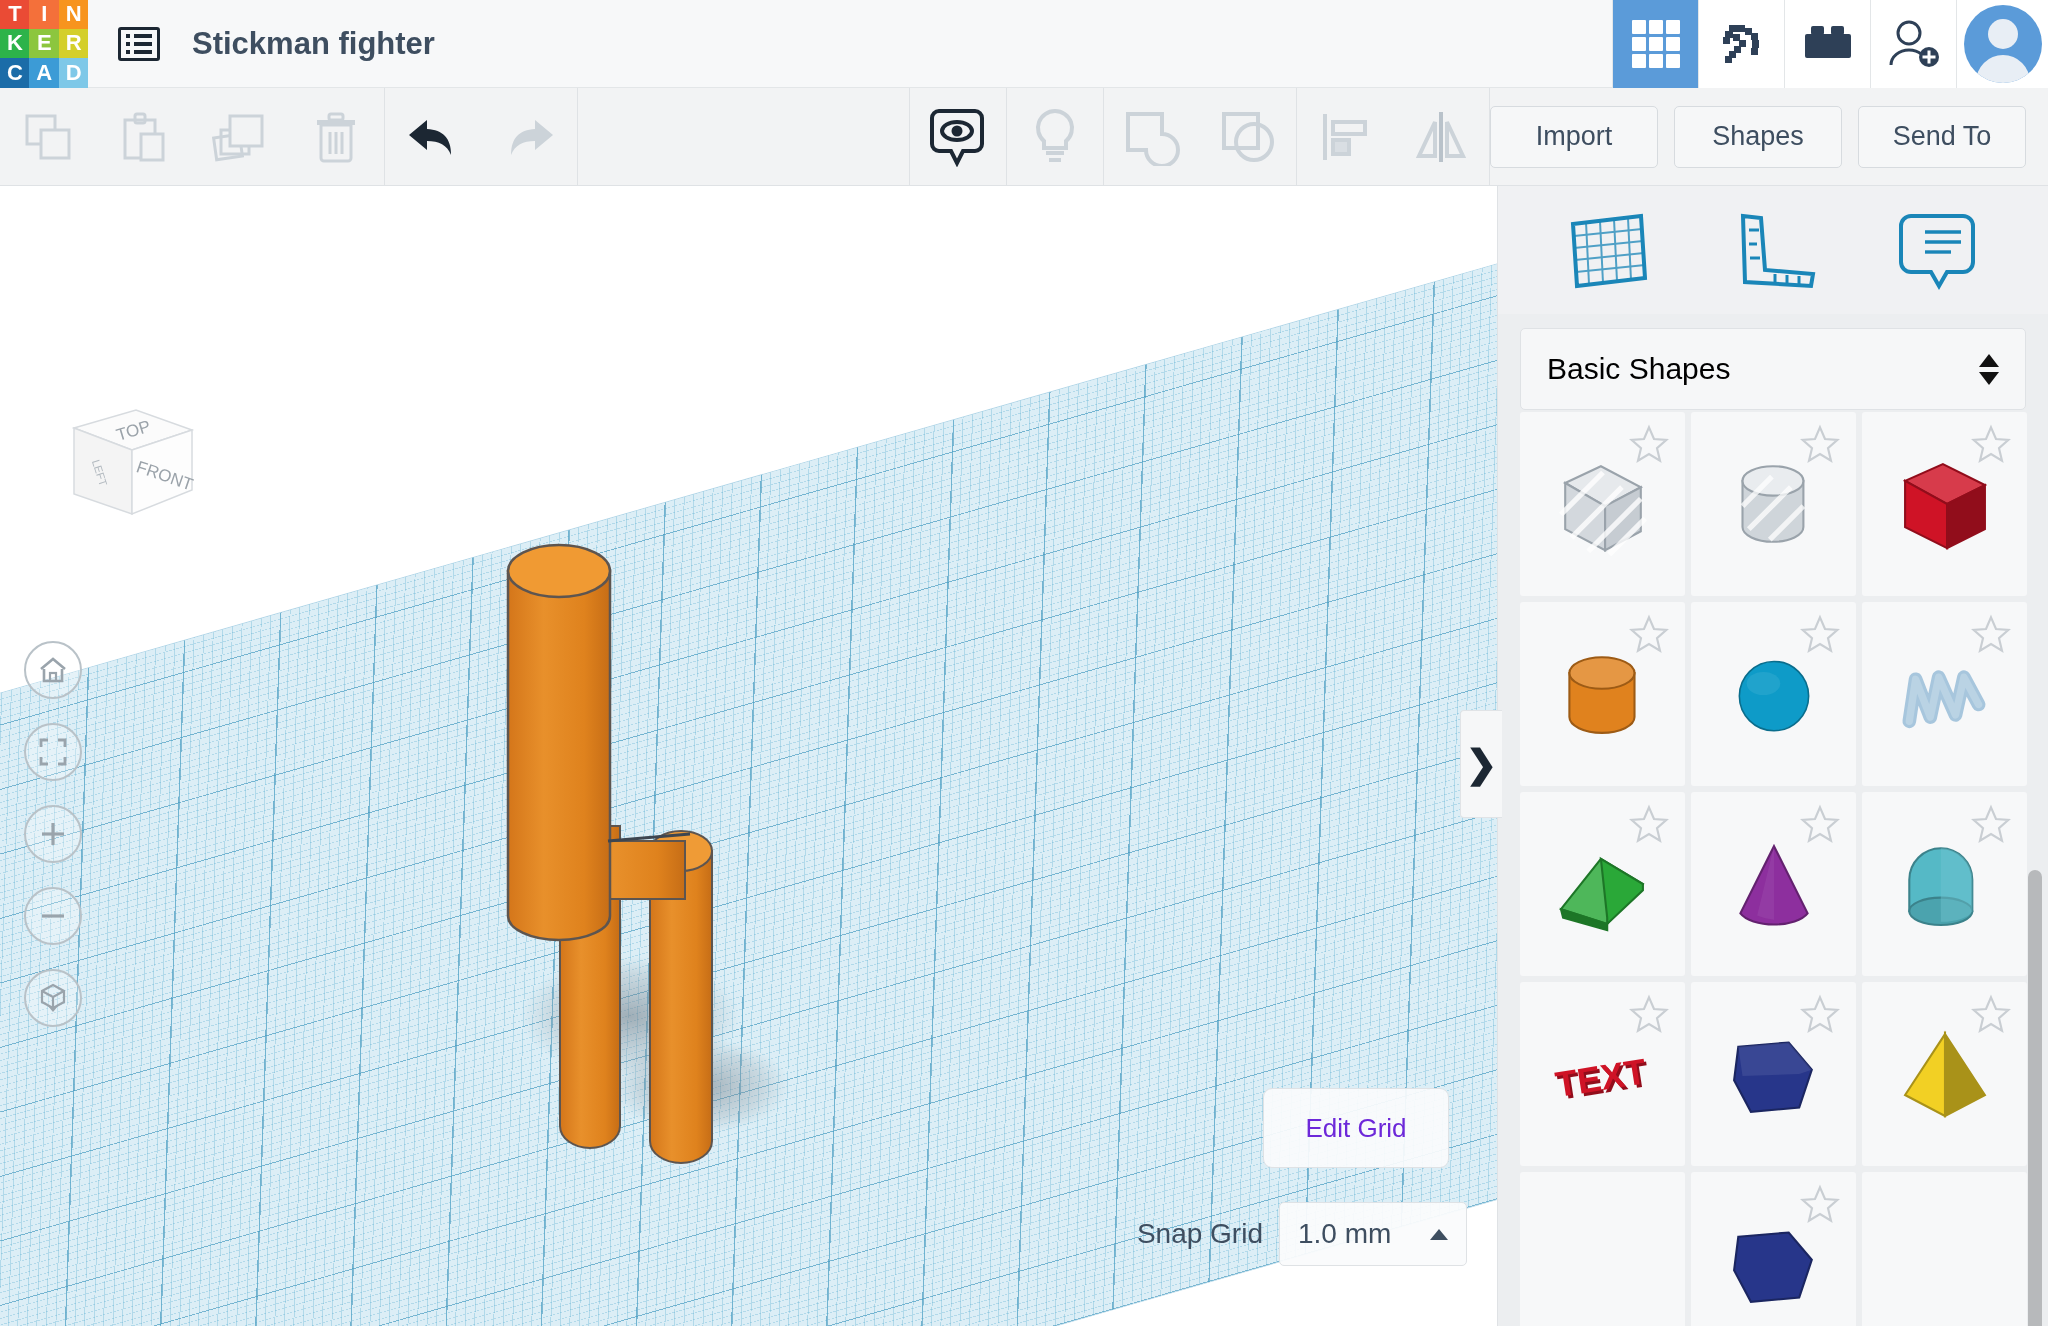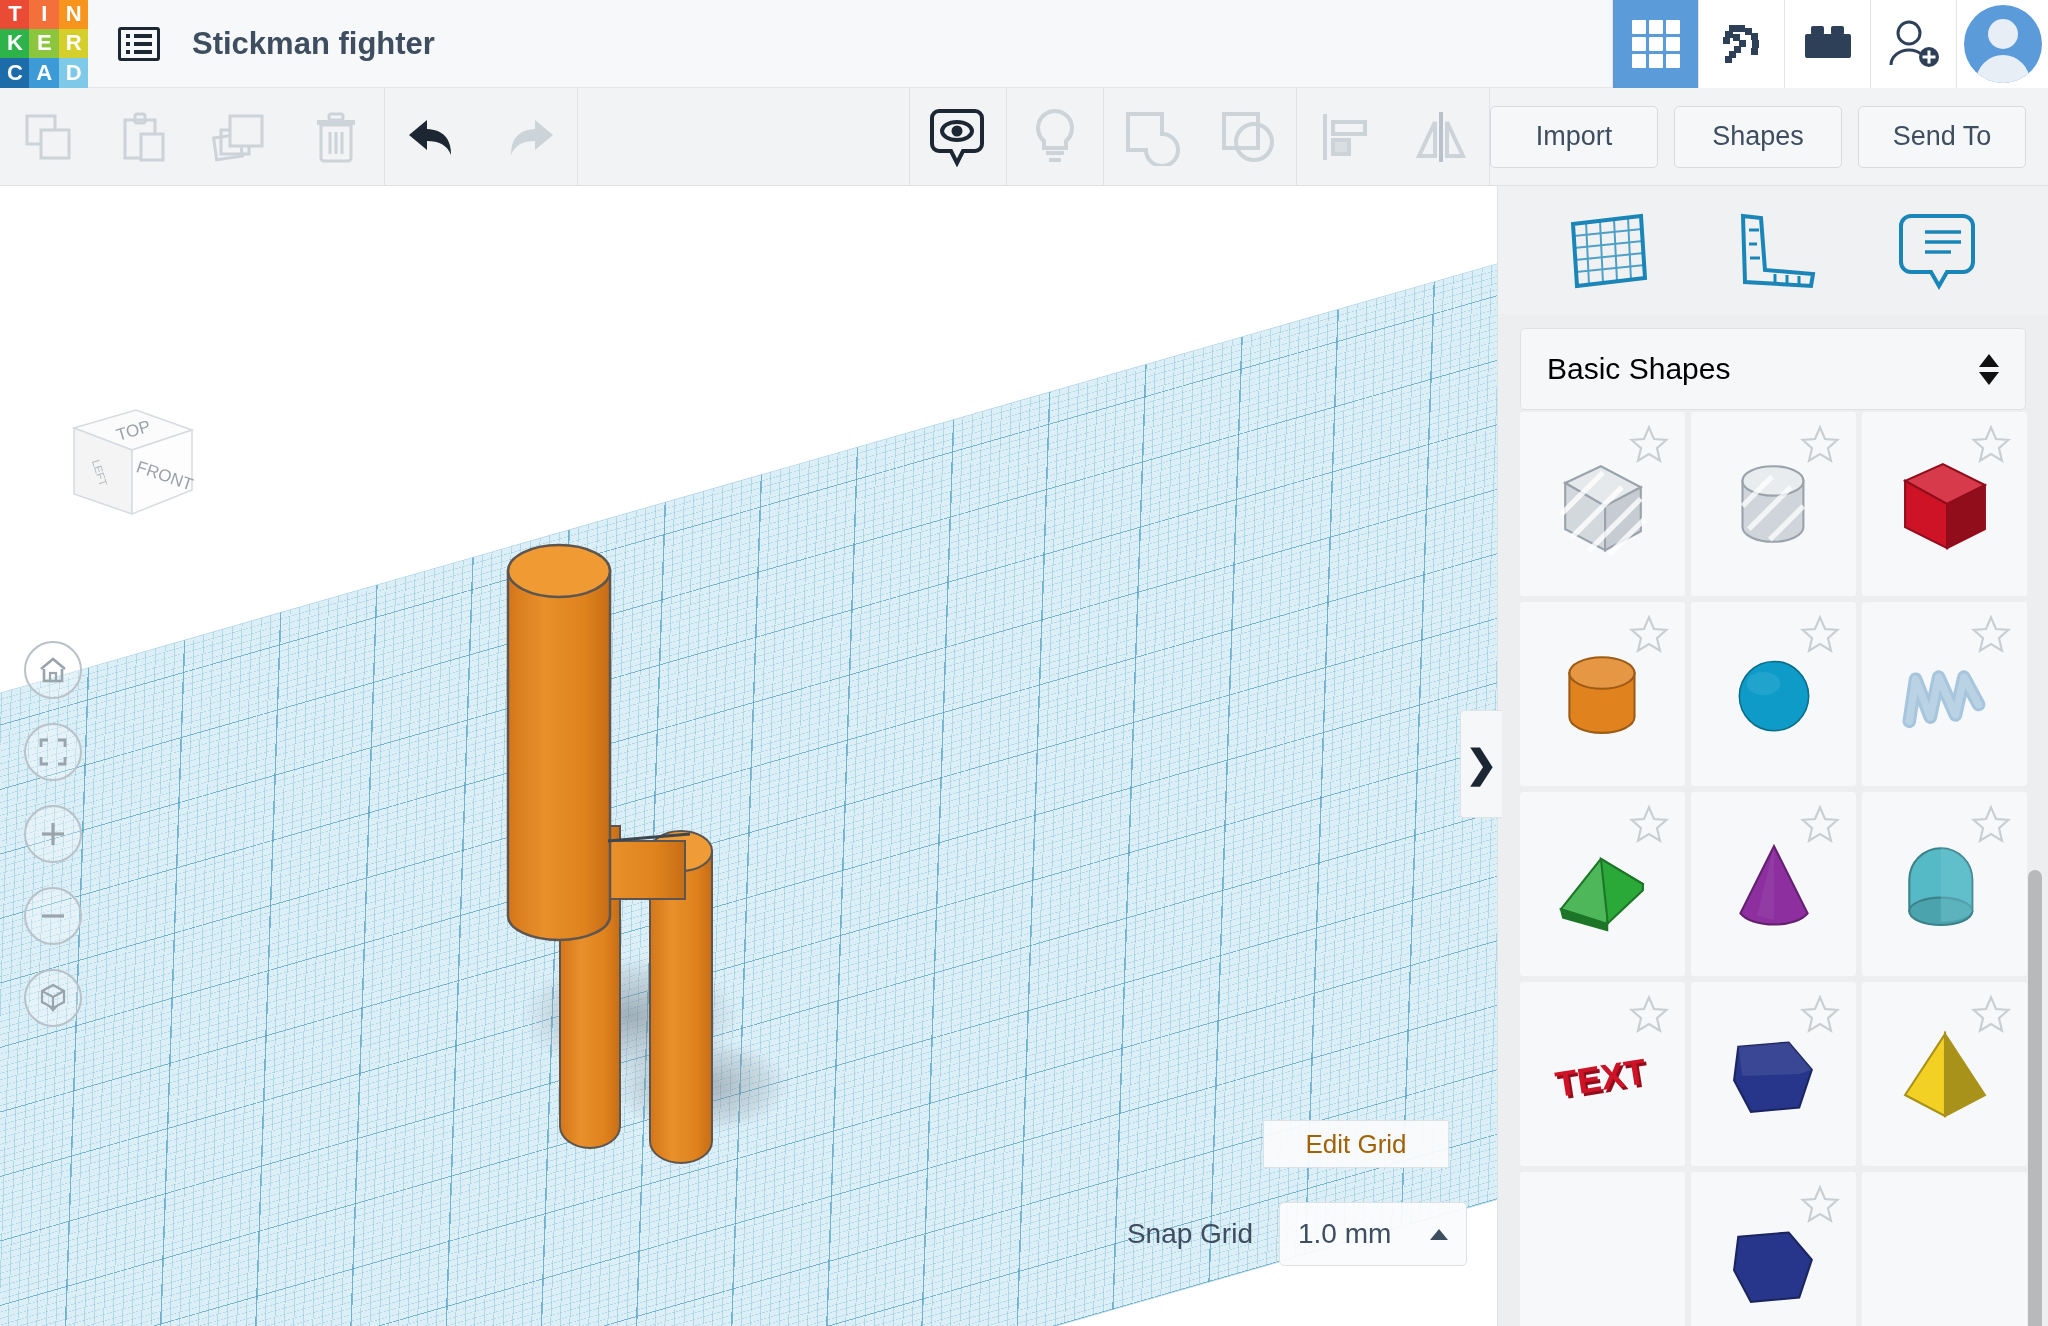--- a/index.html
+++ b/index.html
@@ -163,30 +163,30 @@
     border: 2px solid #b9c2c8;
     background: rgba(255,255,255,.25);
     display: flex; align-items: center; justify-content: center;
     cursor: pointer;
   }
 
   .model { position: absolute; left: 0; top: 0; width: 1497px; height: 1140px; pointer-events: none; }
 
   .edit-grid-btn {
     position: absolute; right: 48px; bottom: 158px;
-    width: 186px; height: 48px;
-    border: 1px solid #dfe2e5; border-radius: 1px;
+    width: 186px; height: 80px;
+    border: 1px solid #dfe2e5; border-radius: 9px;
     background: rgba(250,251,252,.93);
-    color: #a16207; font-size: 26px;
+    color: #6d28d9; font-size: 26px;
     display: flex; align-items: center; justify-content: center;
     cursor: pointer;
   }
   .snap-row {
     position: absolute; right: 30px; bottom: 60px;
-    display: flex; align-items: center; gap: 26px;
+    display: flex; align-items: center; gap: 16px;
   }
   .snap-label { font-size: 28px; color: #3e4e60; }
   .snap-select {
     width: 188px; height: 64px;
     border: 1px solid #dfe2e5; border-radius: 5px;
     background: rgba(250,251,252,.95);
     display: flex; align-items: center;
     padding: 0 18px;
     font-size: 28px; color: #3e4e60;
     cursor: pointer; justify-content: space-between;

